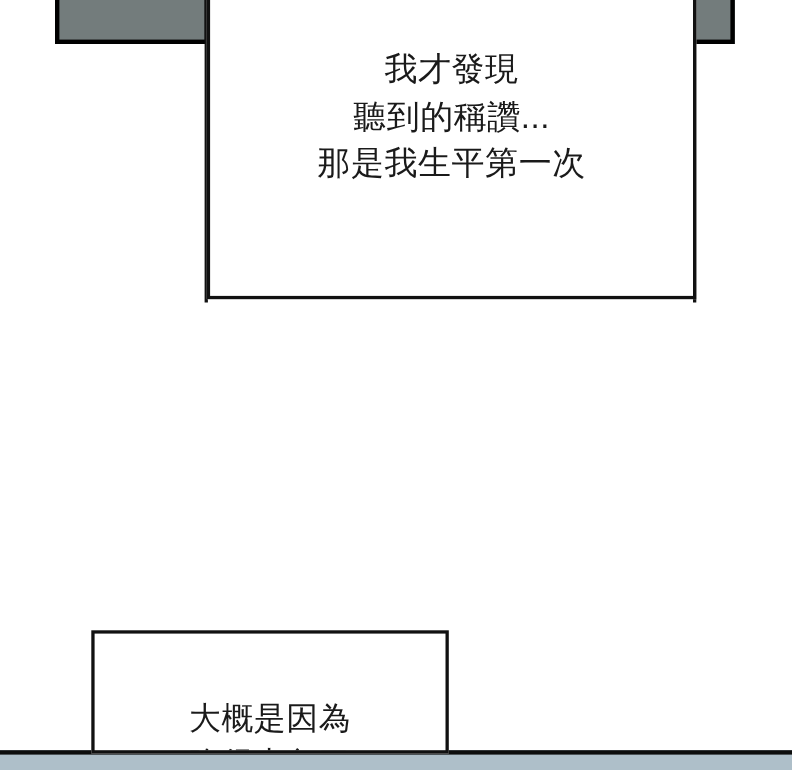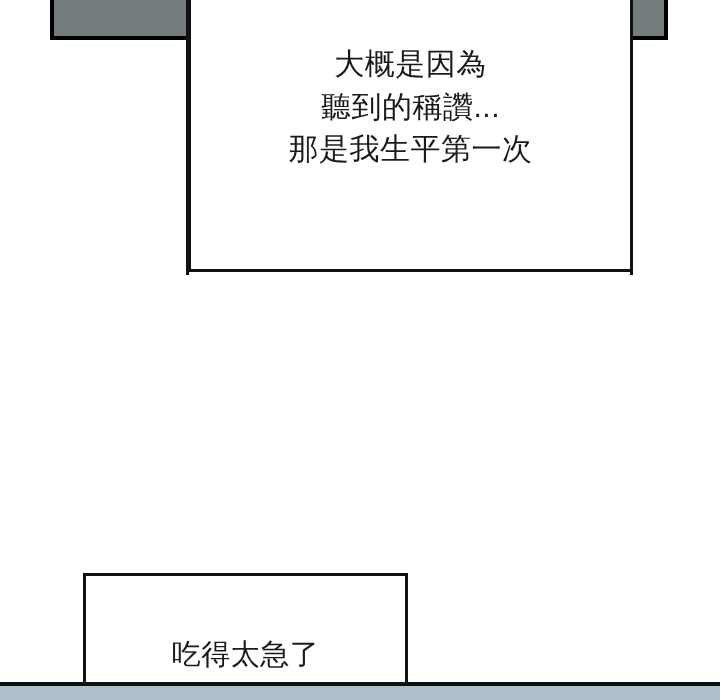--- a/index.html
+++ b/index.html
@@ -126,27 +126,28 @@
 <div class="webtoon-page">
 
   <div class="gutter-line" style="left:186px; top:0px; width:3px; height:275px;"></div>
   <div class="gutter-line" style="left:630px; top:0px; width:3px; height:275px;"></div>
 
   <div class="gray-panel gray-panel-left"></div>
   <div class="gray-panel gray-panel-right"></div>
 
   <div class="panel-white-top">
     <div class="dialogue-top">
-      <span class="line">大概是因為</span>
+      <span class="line">我才發現</span>
       <span class="line">聽到的稱讚...</span>
       <span class="line">那是我生平第一次</span>
     </div>
   </div>
 
   <div class="band-bottom"></div>
 
   <div class="panel-white-bottom">
     <div class="dialogue-bottom">
+      <span class="line">大概是因為</span>
       <span class="line">吃得太急了</span>
     </div>
   </div>
 
 </div>
 
 </body></html>

